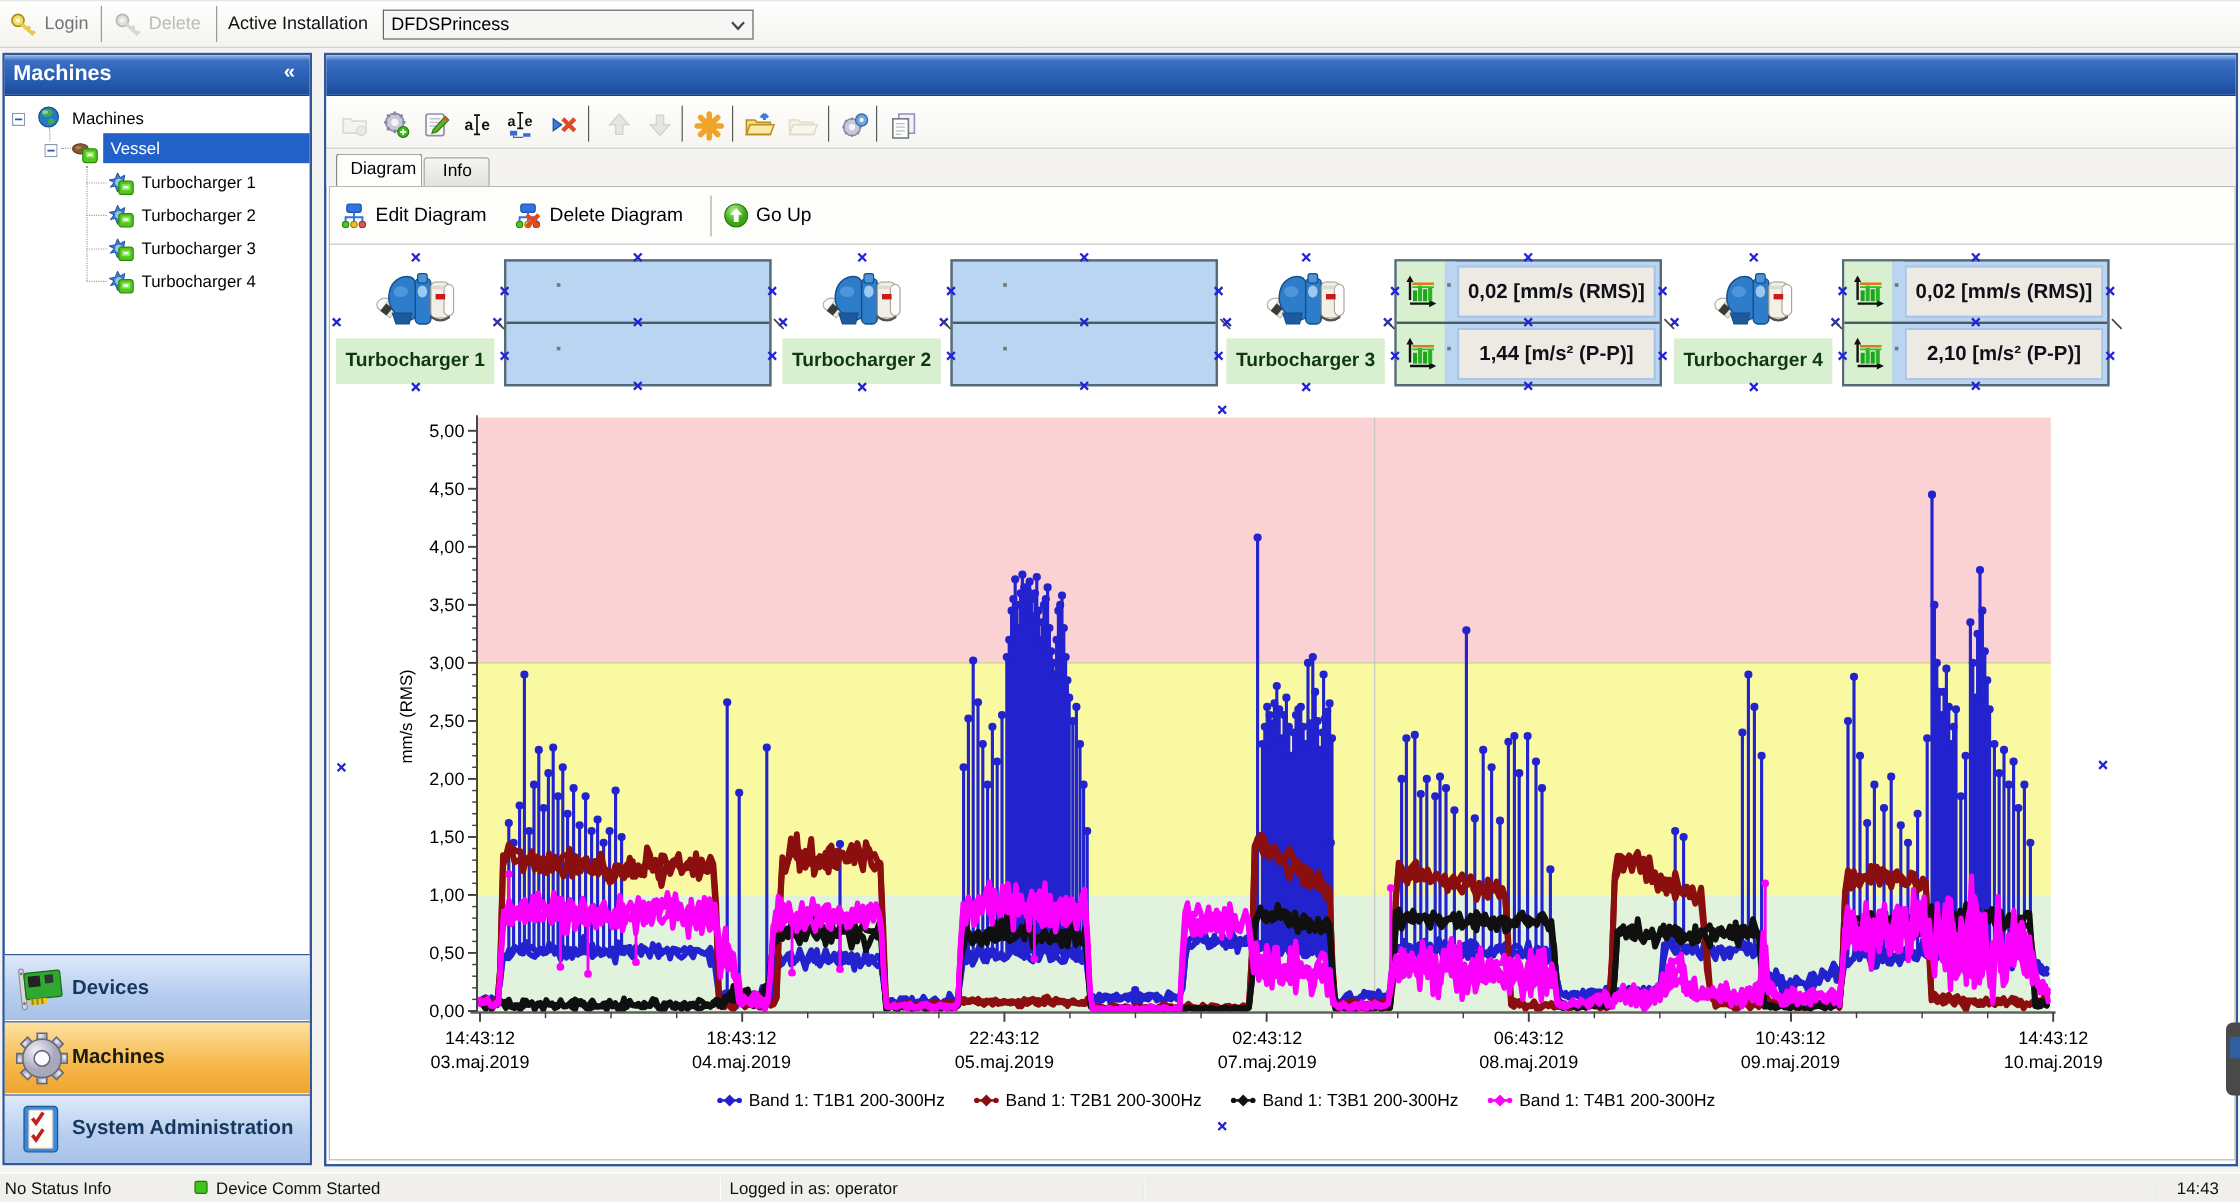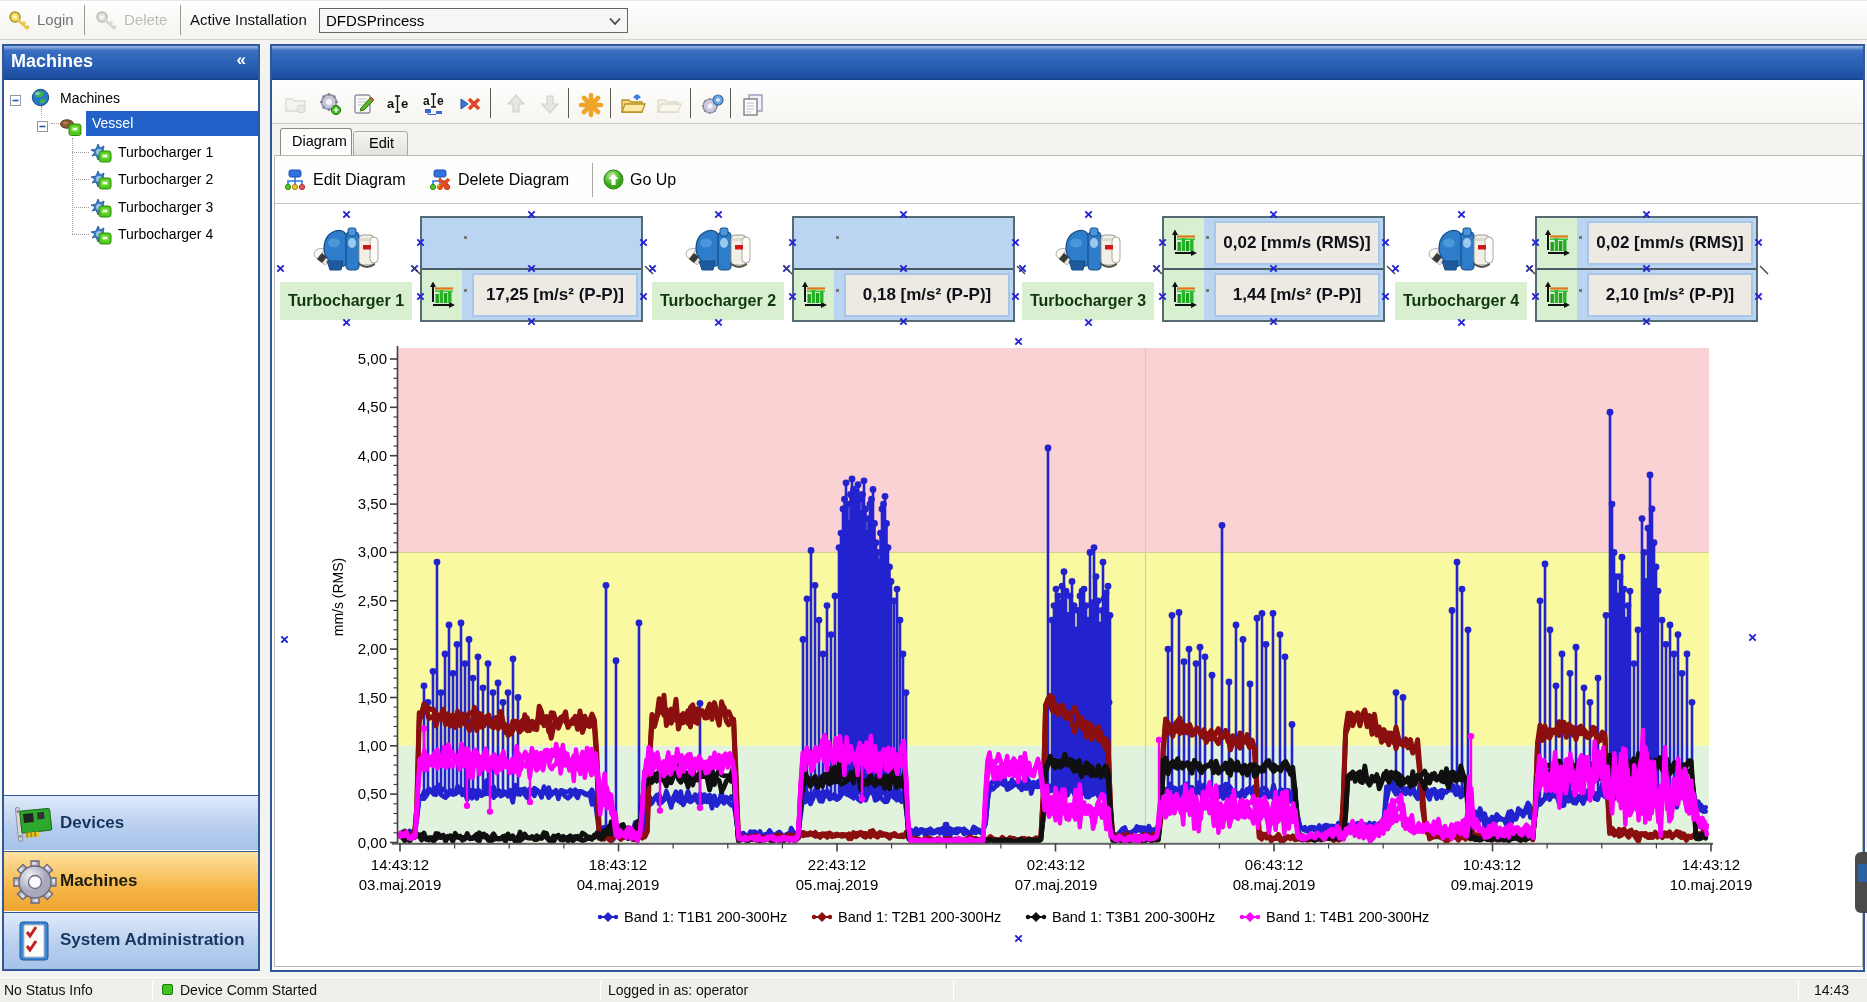--- a/index.html
+++ b/index.html
@@ -258,21 +258,21 @@
     <div style="position:absolute;left:296px;top:42px;width:1px;height:30px;background:#5a5a55"></div>
     <div style="position:absolute;left:338px;top:42px;width:1px;height:30px;background:#5a5a55"></div>
     <div style="position:absolute;left:418px;top:42px;width:1px;height:30px;background:#5a5a55"></div>
     <div style="position:absolute;left:458px;top:42px;width:1px;height:30px;background:#5a5a55"></div>
 
   <div class="abs" style="left:0;top:78px;width:100%;height:31px;background:#f4f3ef"></div>
   <div class="abs" style="left:8px;top:82px;width:72px;height:28px;background:#fdfdfb;border:1px solid #8a8a86;border-bottom:none;border-radius:3px 3px 0 0">
     <div class="tabtxt" style="position:absolute;left:11px;top:4px">Diagram</div>
     </div>
   <div class="abs" style="left:81px;top:85px;width:55px;height:25px;background:linear-gradient(#f6f5f1,#e4e2dc);border:1px solid #a8a8a2;border-radius:3px 3px 0 0">
-    <div class="tabtxt" style="position:absolute;left:15px;top:3px">Edit</div>
+    <div class="tabtxt" style="position:absolute;left:15px;top:3px">Info</div>
     </div>
 
   <div class="abs" style="left:2px;top:109px;width:1589px;height:812px;background:#fff;border:1px solid #b8b7b3">
     <div class="abs" style="left:0;top:0;width:100%;height:48px;background:#fdfdfb;border-bottom:1px solid #c8c7c3"></div>
     <div class="abs" style="left:8px;top:12px"><svg width="24" height="24" viewBox="0 0 24 24">
 <rect x="6" y="2" width="12" height="7" rx="2" fill="#2f73e0" stroke="#1c4fae"></rect>
 <path d="M12 9 L12 13 M5 17 L5 13 L19 13 L19 17 M12 13 L12 17" stroke="#2f73e0" stroke-width="1.6" fill="none"></path>
 <circle cx="5" cy="19" r="2.6" fill="#52c81e" stroke="#2e8a0a"></circle>
 <circle cx="12" cy="19" r="2.6" fill="#f0c020" stroke="#a8821a"></circle>
 <circle cx="19" cy="19" r="2.6" fill="#e05858" stroke="#a83030"></circle>
@@ -314,72 +314,40 @@
 <ellipse cx="39" cy="20" rx="4" ry="5" fill="#9cc9f0"></ellipse>
 <rect x="46" y="12" width="15" height="30" rx="4" fill="#f2efe7" stroke="#9a9a92" stroke-width="1"></rect>
 <rect x="57" y="14" width="8" height="26" rx="4" fill="#fdfcf8" stroke="#a8a8a0" stroke-width="1"></rect>
 <rect x="50" y="22" width="8" height="4.5" fill="#cc1a1a"></rect>
 <rect x="47" y="15" width="10" height="3" fill="#dedacd"></rect>
 <path d="M46 40 Q54 46 62 40 L62 42 Q54 48 46 42 Z" fill="#555048"></path>
 </svg></div>
 <div class="wlabel" style="left:280px">Turbocharger 1</div>
 <div class="wbox" style="left:420px">
  <div style="position:absolute;left:0;top:50px;width:100%;height:2px;background:#4a5a66"></div>
- <div class="wrow" style="top:52px">
-  <div class="wgreen"><svg width="28" height="28" viewBox="0 0 28 28">
-<path d="M5 4 L5 21" stroke="#111" stroke-width="2"></path>
-<path d="M5 0.5 L2 6 L8 6 Z" fill="#111"></path>
-<path d="M5 24 L23 24" stroke="#111" stroke-width="2"></path>
-<path d="M27 24 L21 21 L21 27 Z" fill="#111"></path>
-<rect x="7.5" y="13" width="3.4" height="9" fill="#1fa01f"></rect>
-<rect x="11.7" y="9" width="3.4" height="13" fill="#25b425"></rect>
-<rect x="15.9" y="12" width="3.4" height="10" fill="#1fa01f"></rect>
-<rect x="20.1" y="10" width="3.4" height="12" fill="#25b425"></rect>
-<path d="M7 7.5 L25 7.5" stroke="#e07818" stroke-width="2.2"></path>
-<path d="M7 10.2 L25 10.2" stroke="#30c030" stroke-width="1.4"></path>
-</svg></div>
-      <div class="wblue"></div>
-  <div class="wval">17,25 [m/s² (P-P)]</div>
- </div>
 </div>
 <div style="position:absolute;left:685px;top:223px;width:66px;height:50px"><svg width="66" height="50" viewBox="0 0 66 50">
 <ellipse cx="8" cy="31" rx="7" ry="5.5" fill="#fbfaf6" stroke="#b0b0a8"></ellipse>
 <path d="M4 36 L12 26 L20 33 L12 42 Z" fill="#e8e6de" stroke="#a8a8a0" stroke-width="0.8"></path>
 <path d="M4 36 L9 30 L14 34 L9 40 Z" fill="#3a3a36"></path>
 <path d="M22 8 Q34 5 34 18 L34 40 Q30 46 24 42 Q12 38 11 26 Q11 12 22 8 Z" fill="#2e7dcb" stroke="#174e88" stroke-width="1.2"></path>
 <ellipse cx="21" cy="20" rx="6" ry="4.5" fill="#4f9ada" opacity="0.9"></ellipse>
 <path d="M14 38 L30 38 L28 47 L17 47 Z" fill="#1d5a9e" stroke="#174e88"></path>
 <rect x="33" y="9" width="13" height="38" rx="4" fill="#2e7dcb" stroke="#174e88" stroke-width="1.2"></rect>
 <rect x="35" y="5" width="8" height="8" rx="2" fill="#4a94dc" stroke="#174e88"></rect>
 <ellipse cx="39" cy="20" rx="4" ry="5" fill="#9cc9f0"></ellipse>
 <rect x="46" y="12" width="15" height="30" rx="4" fill="#f2efe7" stroke="#9a9a92" stroke-width="1"></rect>
 <rect x="57" y="14" width="8" height="26" rx="4" fill="#fdfcf8" stroke="#a8a8a0" stroke-width="1"></rect>
 <rect x="50" y="22" width="8" height="4.5" fill="#cc1a1a"></rect>
 <rect x="47" y="15" width="10" height="3" fill="#dedacd"></rect>
 <path d="M46 40 Q54 46 62 40 L62 42 Q54 48 46 42 Z" fill="#555048"></path>
 </svg></div>
 <div class="wlabel" style="left:652px">Turbocharger 2</div>
 <div class="wbox" style="left:792px">
  <div style="position:absolute;left:0;top:50px;width:100%;height:2px;background:#4a5a66"></div>
- <div class="wrow" style="top:52px">
-  <div class="wgreen"><svg width="28" height="28" viewBox="0 0 28 28">
-<path d="M5 4 L5 21" stroke="#111" stroke-width="2"></path>
-<path d="M5 0.5 L2 6 L8 6 Z" fill="#111"></path>
-<path d="M5 24 L23 24" stroke="#111" stroke-width="2"></path>
-<path d="M27 24 L21 21 L21 27 Z" fill="#111"></path>
-<rect x="7.5" y="13" width="3.4" height="9" fill="#1fa01f"></rect>
-<rect x="11.7" y="9" width="3.4" height="13" fill="#25b425"></rect>
-<rect x="15.9" y="12" width="3.4" height="10" fill="#1fa01f"></rect>
-<rect x="20.1" y="10" width="3.4" height="12" fill="#25b425"></rect>
-<path d="M7 7.5 L25 7.5" stroke="#e07818" stroke-width="2.2"></path>
-<path d="M7 10.2 L25 10.2" stroke="#30c030" stroke-width="1.4"></path>
-</svg></div>
-      <div class="wblue"></div>
-  <div class="wval">0,18 [m/s² (P-P)]</div>
- </div>
 </div>
 <div style="position:absolute;left:1055px;top:223px;width:66px;height:50px"><svg width="66" height="50" viewBox="0 0 66 50">
 <ellipse cx="8" cy="31" rx="7" ry="5.5" fill="#fbfaf6" stroke="#b0b0a8"></ellipse>
 <path d="M4 36 L12 26 L20 33 L12 42 Z" fill="#e8e6de" stroke="#a8a8a0" stroke-width="0.8"></path>
 <path d="M4 36 L9 30 L14 34 L9 40 Z" fill="#3a3a36"></path>
 <path d="M22 8 Q34 5 34 18 L34 40 Q30 46 24 42 Q12 38 11 26 Q11 12 22 8 Z" fill="#2e7dcb" stroke="#174e88" stroke-width="1.2"></path>
 <ellipse cx="21" cy="20" rx="6" ry="4.5" fill="#4f9ada" opacity="0.9"></ellipse>
 <path d="M14 38 L30 38 L28 47 L17 47 Z" fill="#1d5a9e" stroke="#174e88"></path>
 <rect x="33" y="9" width="13" height="38" rx="4" fill="#2e7dcb" stroke="#174e88" stroke-width="1.2"></rect>
 <rect x="35" y="5" width="8" height="8" rx="2" fill="#4a94dc" stroke="#174e88"></rect>

